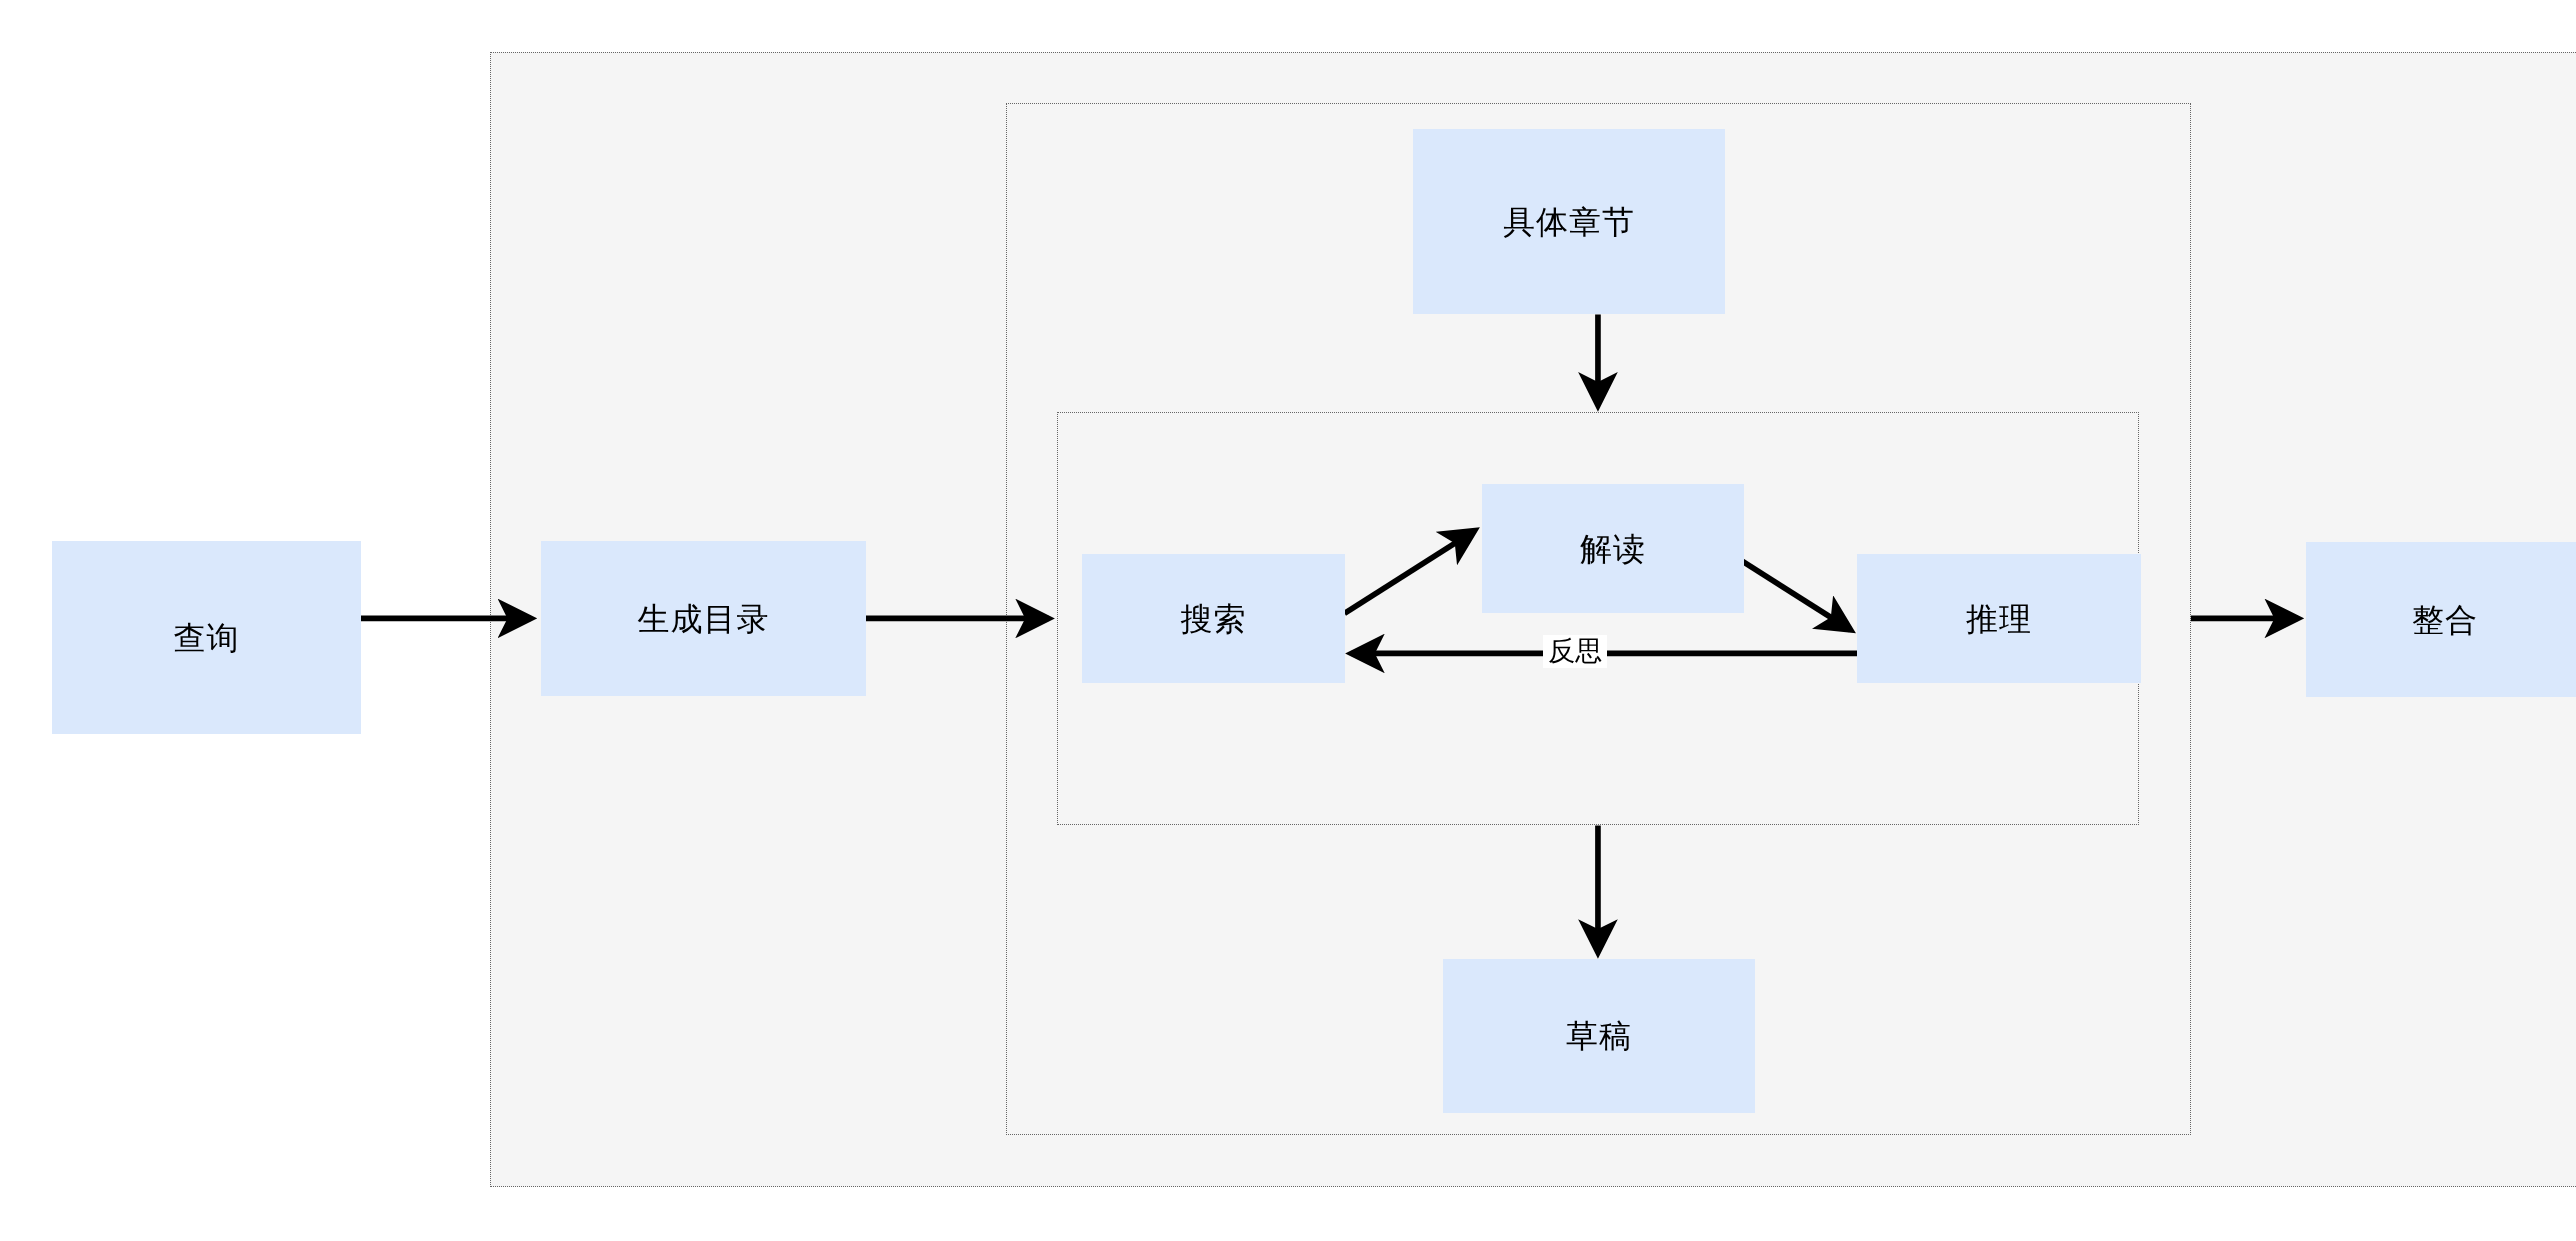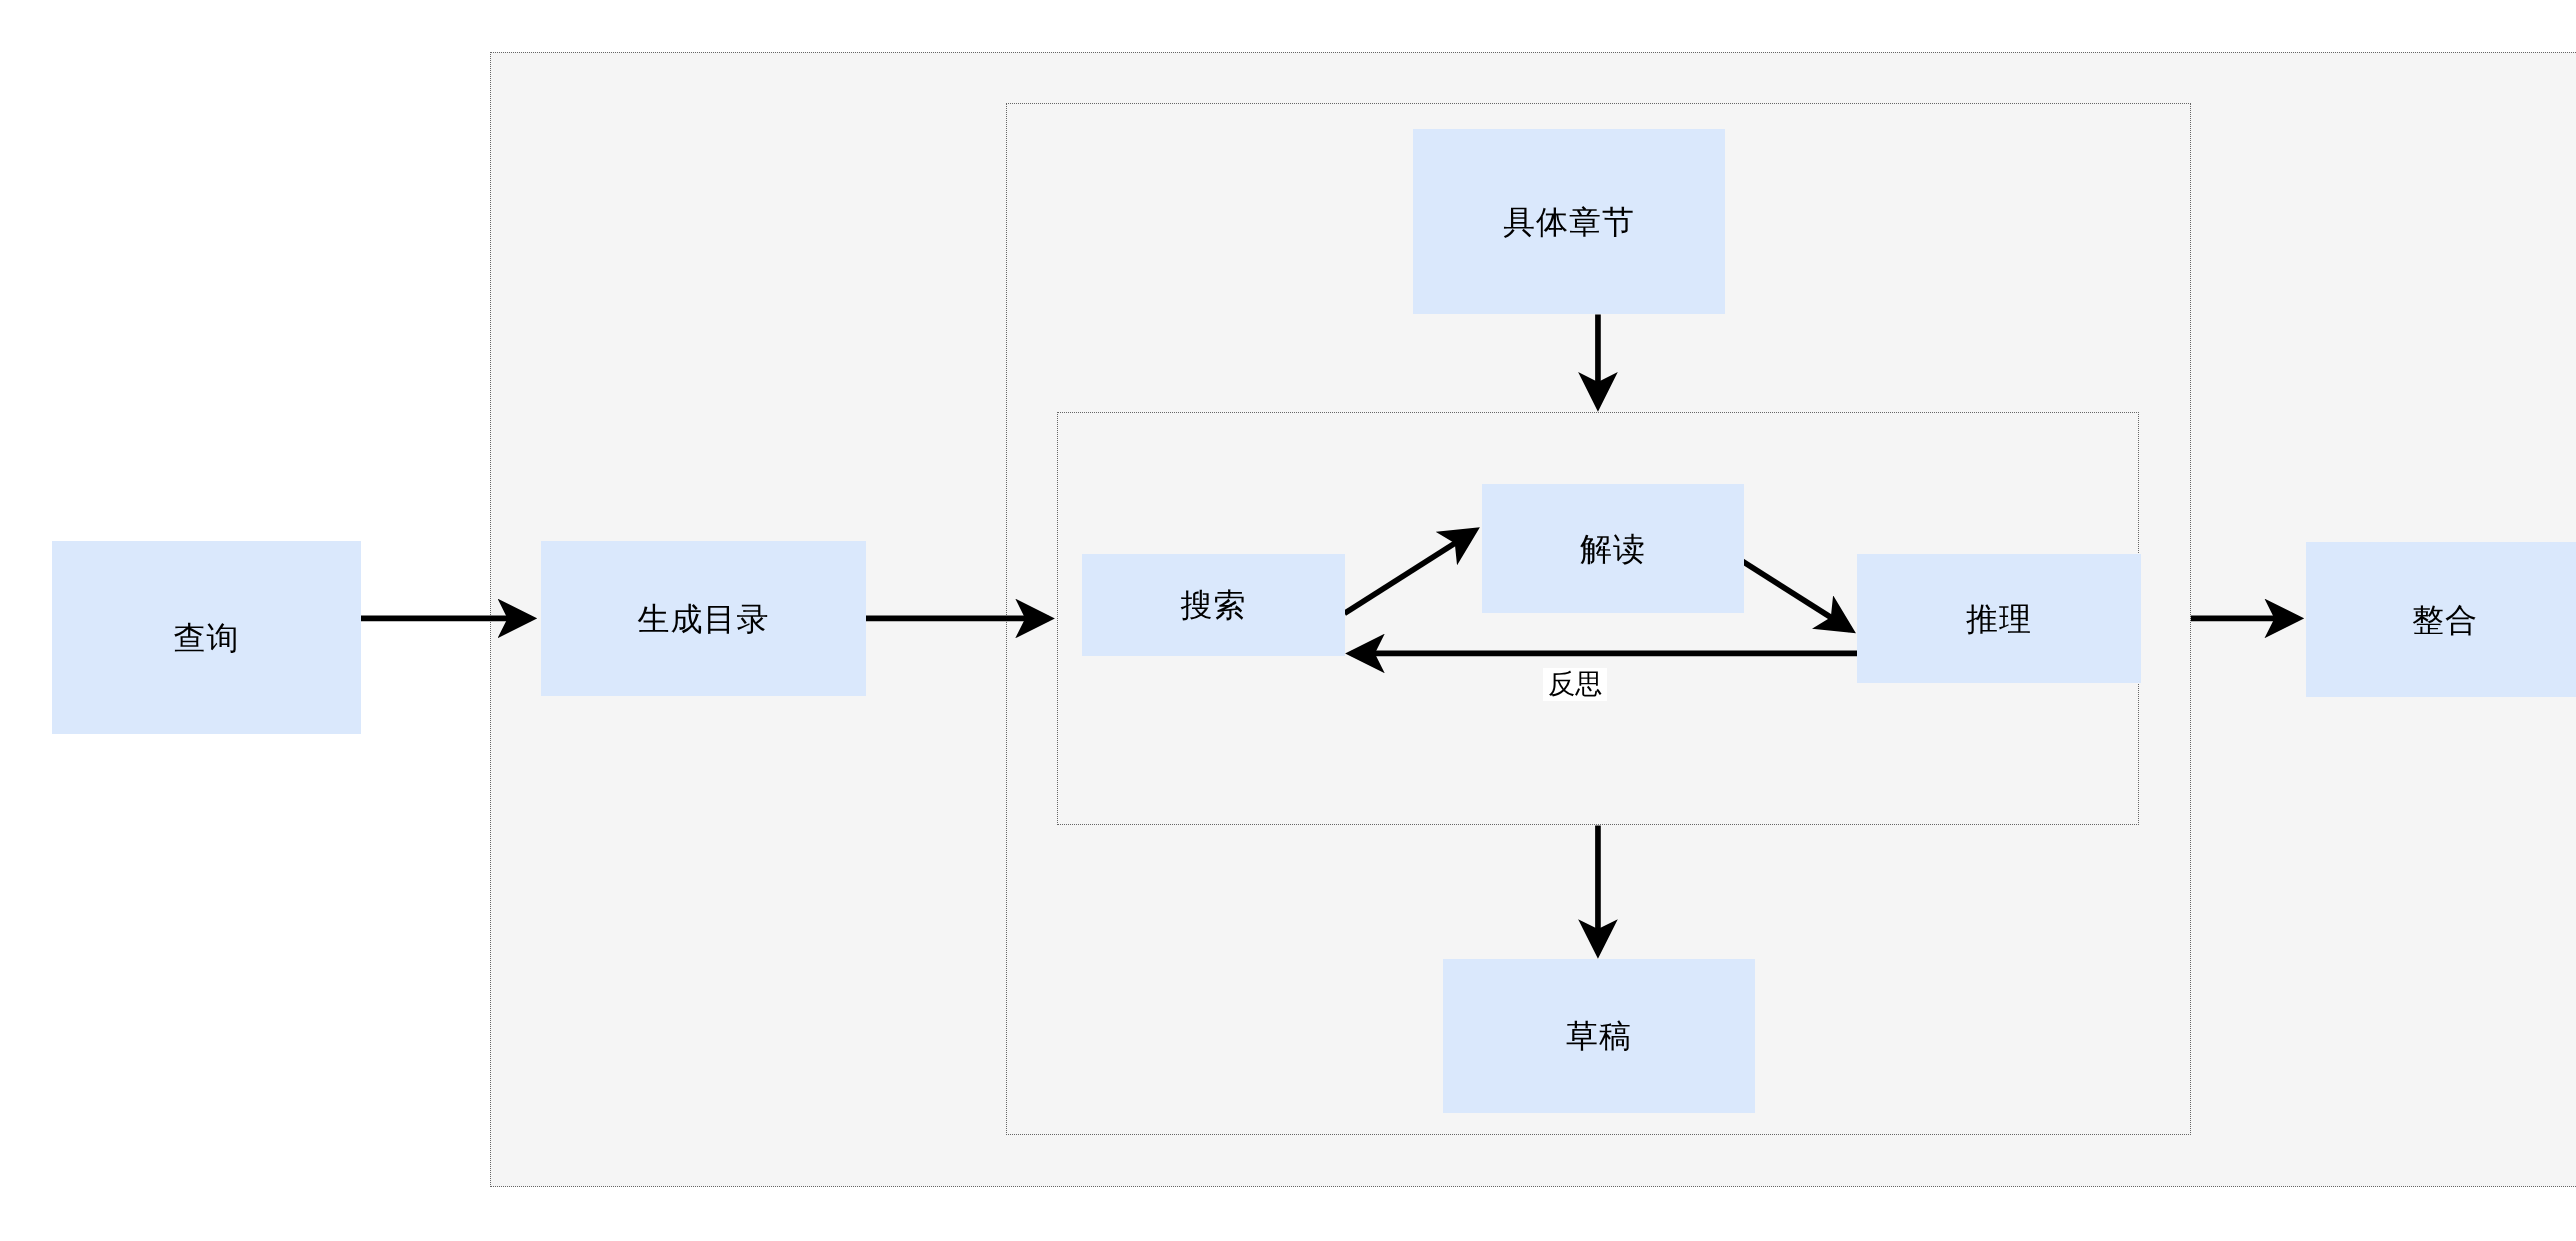--- a/index.html
+++ b/index.html
@@ -41,21 +41,21 @@
     justify-content: center;
     color: #000000;
     font-size: 32px;
     line-height: 1;
     letter-spacing: 1px;
     white-space: nowrap;
   }
   .node-query    { left: 52px;  top: 541px; width: 309px; height: 193px; }
   .node-toc      { left: 541px; top: 541px; width: 325px; height: 155px; }
   .node-chapter  { left: 1413px; top: 129px;  width: 312px; height: 185px; }
-  .node-search   { left: 1082px; top: 554px; width: 263px; height: 102px; }
+  .node-search   { left: 1082px; top: 554px; width: 263px; height: 129px; }
   .node-interpret{ left: 1482px; top: 484px;  width: 262px; height: 129px; }
   .node-reason   { left: 1857px; top: 554px; width: 284px; height: 129px; }
   .node-draft    { left: 1443px; top: 959px; width: 312px; height: 154px; }
   .node-merge    { left: 2306px; top: 542px; width: 278px; height: 155px; }
 
   
   #edges {
     position: absolute;
     left: 0; top: 0;
     width: 3199px;
@@ -65,21 +65,20 @@
 
   
   .edge-label {
     position: absolute;
     background: #ffffff;
     color: #000000;
     font-size: 27px;
     line-height: 1;
     padding: 3.1px 5.2px;
     white-space: nowrap;
-    margin-top: 33px;
   }
   .label-reflect { left: 1543px; top: 635px; }
 </style>
 </head>
 <body>
 
 <div id="canvas">
 
   <div class="group-box group-outer"></div>
   <div class="group-box group-mid"></div>

